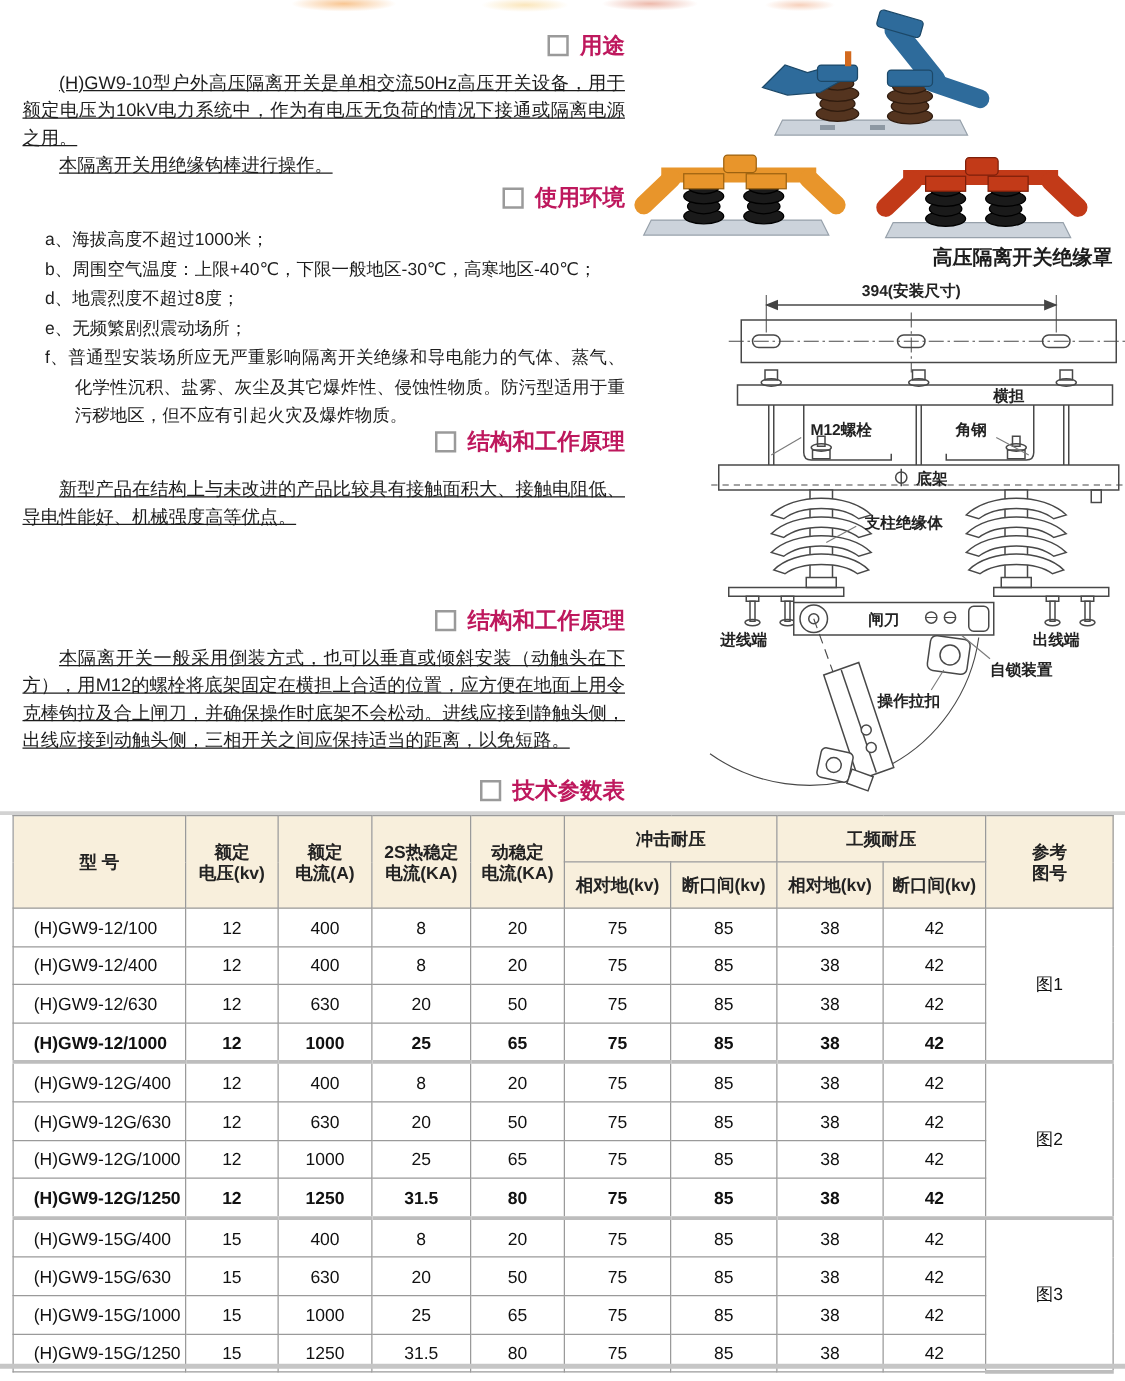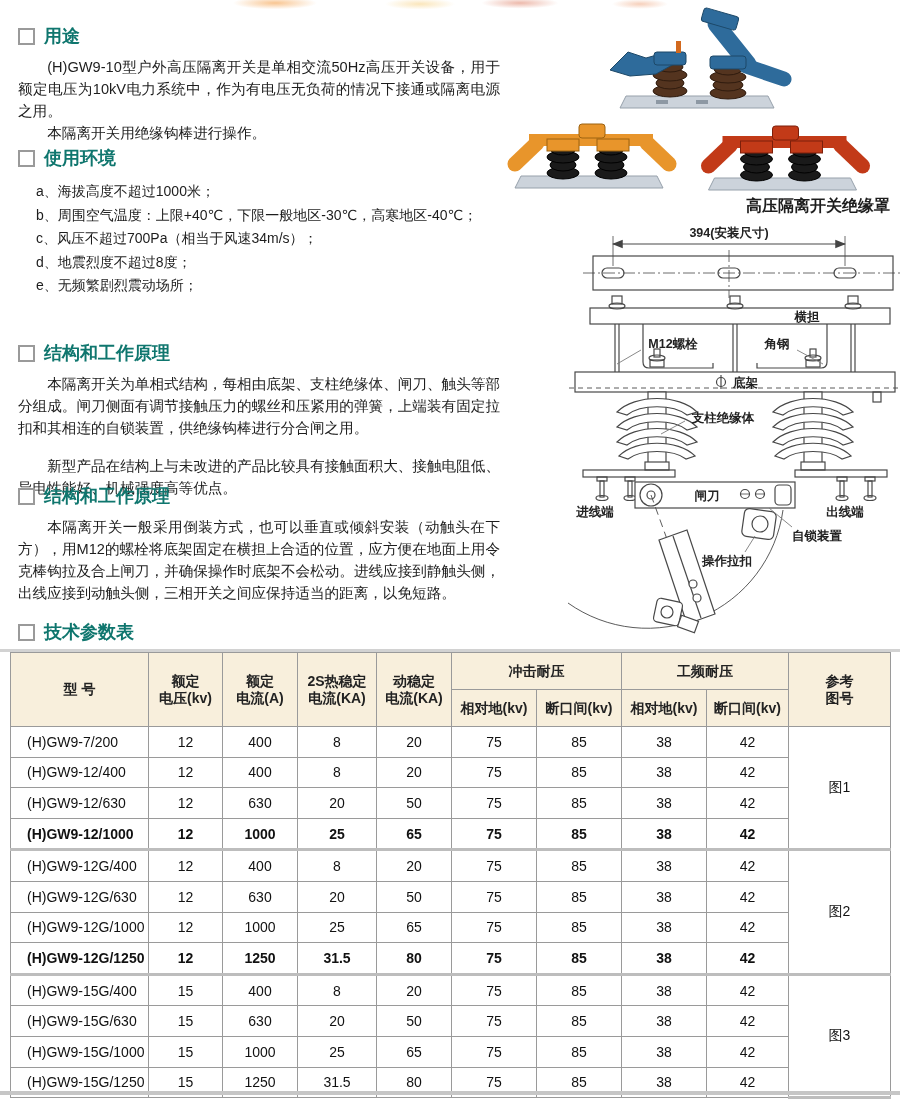--- a/index.html
+++ b/index.html
@@ -12,23 +12,23 @@
   
   .top-smudge{left:0;top:0;width:900px;height:16px;
     background:
       radial-gradient(ellipse 60px 9px at 275px 3px, rgba(243,150,55,.55), rgba(243,150,55,0) 70%),
       radial-gradient(ellipse 50px 8px at 420px 4px, rgba(246,205,120,.5), rgba(246,205,120,0) 70%),
       radial-gradient(ellipse 55px 8px at 520px 3px, rgba(210,80,45,.4), rgba(210,80,45,0) 70%),
       radial-gradient(ellipse 40px 7px at 640px 4px, rgba(230,120,60,.35), rgba(230,120,60,0) 70%);
   }
   
   .section{left:18px;width:482px;}
-  .sec-heading{display:flex;align-items:center;font-size:18px;font-weight:bold;color:#0f766e;}
+  .sec-heading{display:flex;align-items:center;font-size:18px;font-weight:bold;color:#be185d;justify-content:flex-end;}
   .sq{display:inline-block;width:13px;height:13px;border:2px solid #9a9a9a;margin-right:9px;flex:0 0 auto;background:#fff;}
-  .para{font-size:14.6px;line-height:22px;text-align:justify;text-indent:2em;margin:8px 0 0 0;}
+  .para{font-size:14.6px;line-height:22px;text-align:justify;text-indent:2em;margin:8px 0 0 0;text-decoration:underline;}
   .env-list{list-style:none;margin:10px 0 0 0;padding:0 0 0 18px;font-size:14px;line-height:23.5px;}
   .env-list li{padding-left:1.7em;text-indent:-1.7em;text-align:justify;}
   
   .caption{font-size:16px;font-weight:bold;text-align:right;}
   
   .rule{background:#d2d2d2;}
   table.params{border-collapse:collapse;table-layout:fixed;width:880px;}
   table.params th, table.params td{
     border:1px solid #9a9a9a;font-weight:normal;
     text-align:center;vertical-align:middle;padding:0;
@@ -62,32 +62,31 @@
 </div>
 
 <div class="abs section" style="top:146px;">
   <div class="sec-heading">
     <span class="sq"></span>
     <span>使用环境</span>
   </div>
   <ul class="env-list">
       <li>a、海拔高度不超过1000米；</li>
       <li>b、周围空气温度：上限+40℃，下限一般地区-30℃，高寒地区-40℃；</li>
-      <li>c、风压不超过700Pa（相当于风速34m/s）；</li>
       <li>d、地震烈度不超过8度；</li>
       <li>e、无频繁剧烈震动场所；</li>
+      <li>f、普通型安装场所应无严重影响隔离开关绝缘和导电能力的气体、蒸气、化学性沉积、盐雾、灰尘及其它爆炸性、侵蚀性物质。防污型适用于重污秽地区，但不应有引起火灾及爆炸物质。</li>
     </ul>
 </div>
 
 <div class="abs section" style="top:341px;">
   <div class="sec-heading">
     <span class="sq"></span>
     <span>结构和工作原理</span>
   </div>
-  <p class="para">本隔离开关为单相式结构，每相由底架、支柱绝缘体、闸刀、触头等部分组成。闸刀侧面有调节接触压力的螺丝和压紧用的弹簧，上端装有固定拉扣和其相连的自锁装置，供绝缘钩棒进行分合闸之用。</p>
   <p class="para" style="margin-top:16px;">新型产品在结构上与未改进的产品比较具有接触面积大、接触电阻低、导电性能好、机械强度高等优点。</p>
 </div>
 
 <div class="abs section" style="top:484px;">
   <div class="sec-heading">
     <span class="sq"></span>
     <span>结构和工作原理</span>
   </div>
   <p class="para">本隔离开关一般采用倒装方式，也可以垂直或倾斜安装（动触头在下方），用M12的螺栓将底架固定在横担上合适的位置，应方便在地面上用令克棒钩拉及合上闸刀，并确保操作时底架不会松动。进线应接到静触头侧，出线应接到动触头侧，三相开关之间应保持适当的距离，以免短路。</p>
 </div>
@@ -345,21 +344,21 @@
       </tr>
       <tr>
         <th>相对地(kv)</th>
         <th>断口间(kv)</th>
         <th>相对地(kv)</th>
         <th>断口间(kv)</th>
       </tr>
     </thead>
     <tbody id="param-tbody">
         <tr>
-          <td class="model-cell">(H)GW9-7/200</td>
+          <td class="model-cell">(H)GW9-12/100</td>
           <td>12</td>
           <td>400</td>
           <td>8</td>
           <td>20</td>
           <td>75</td>
           <td>85</td>
           <td>38</td>
           <td>42</td>
           <td class="figure-cell" rowspan="4">图1</td>
         </tr>

